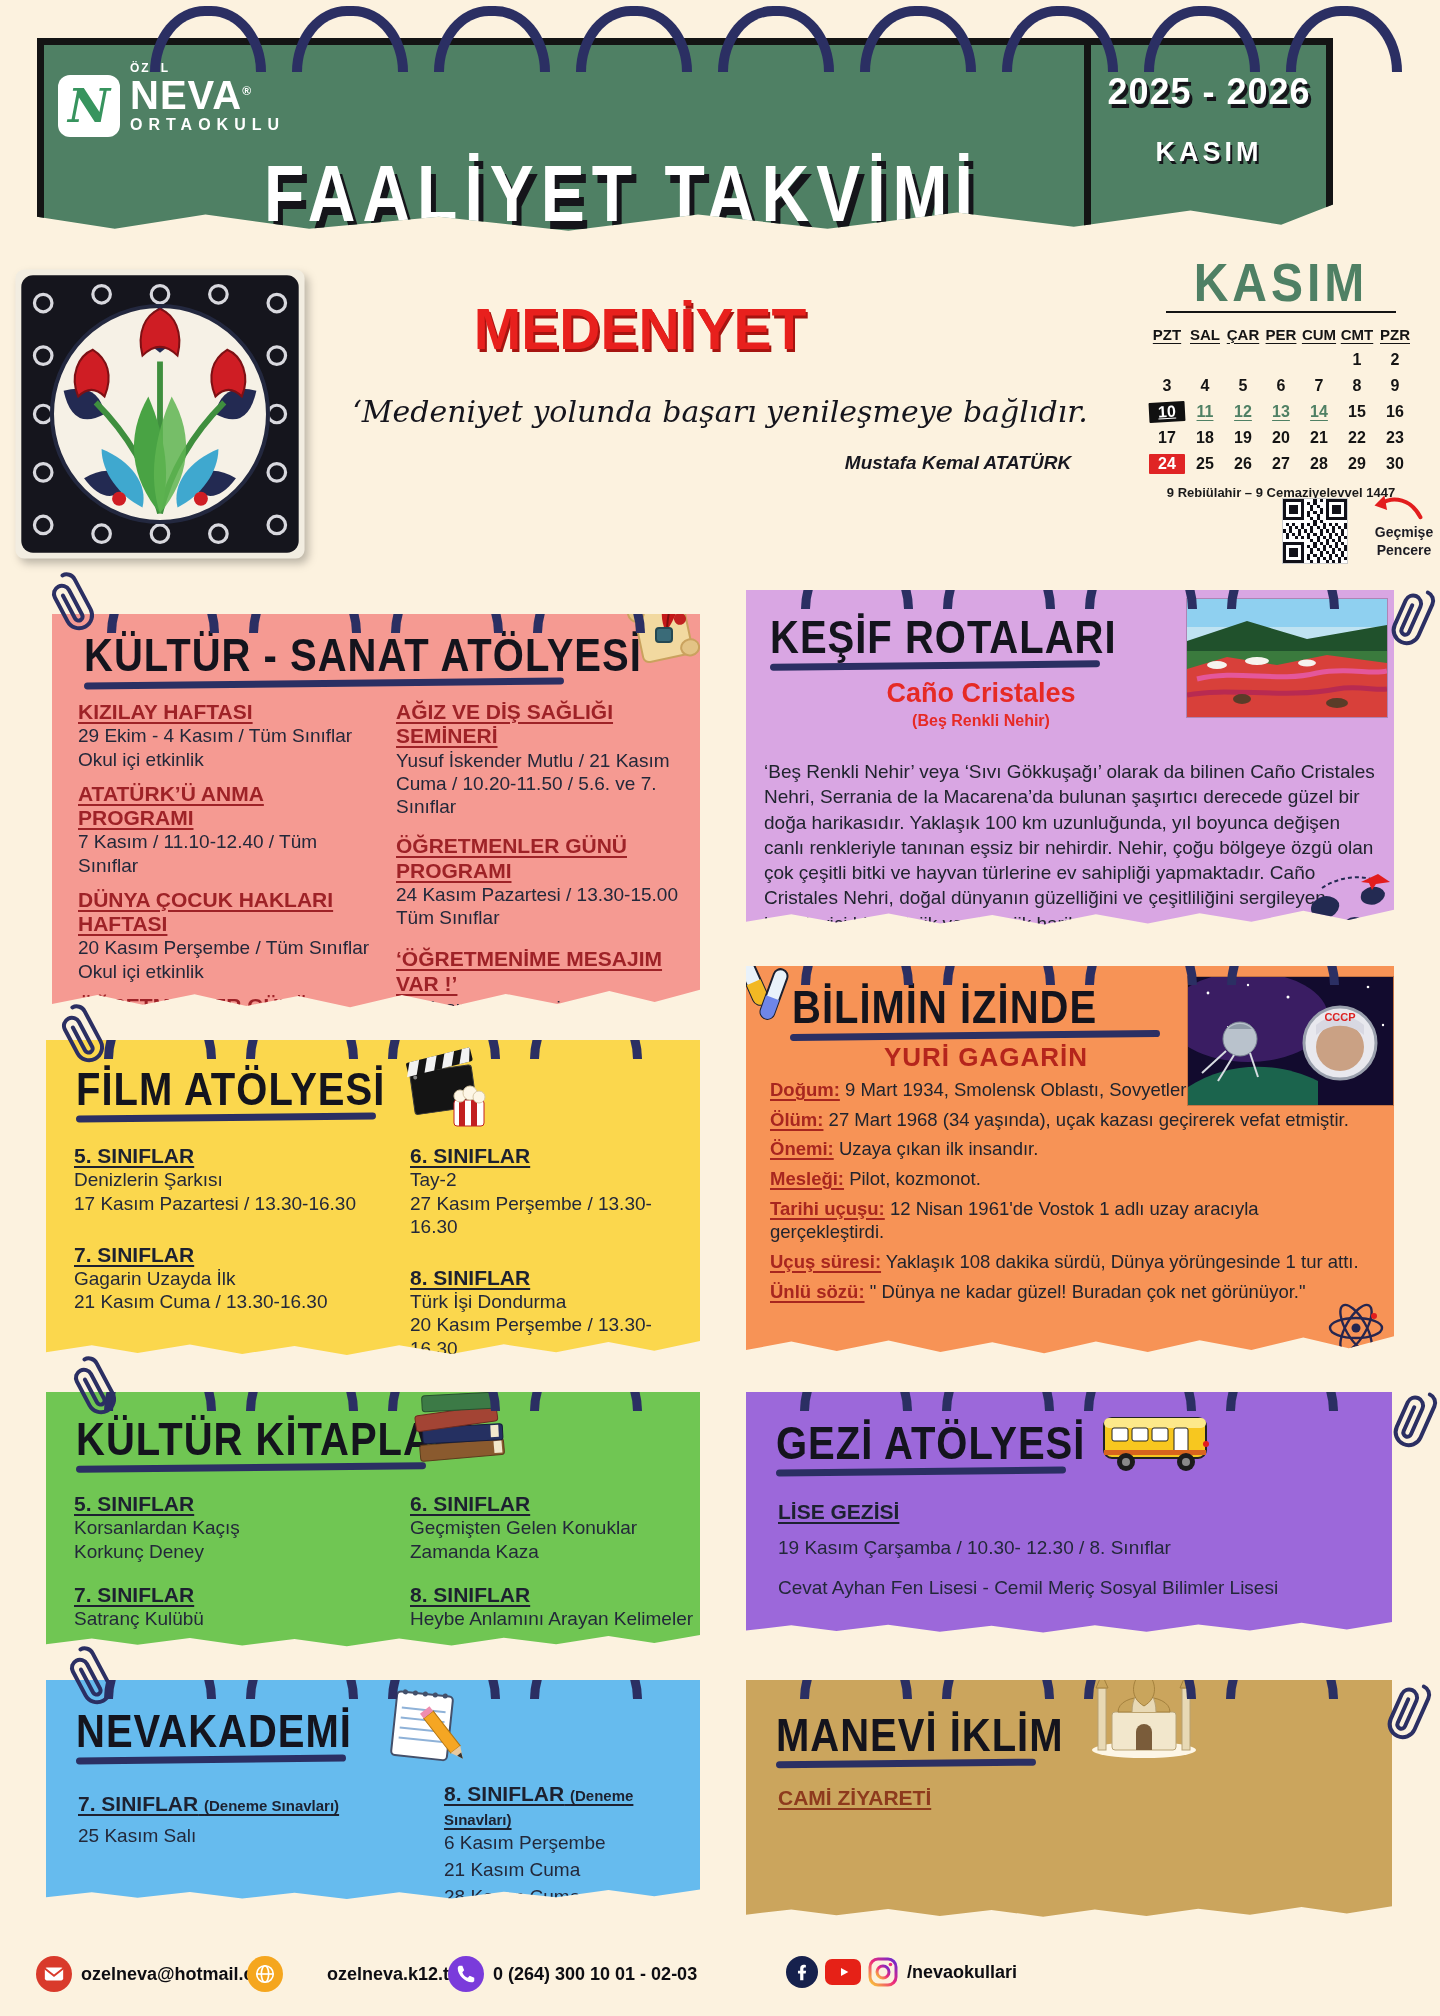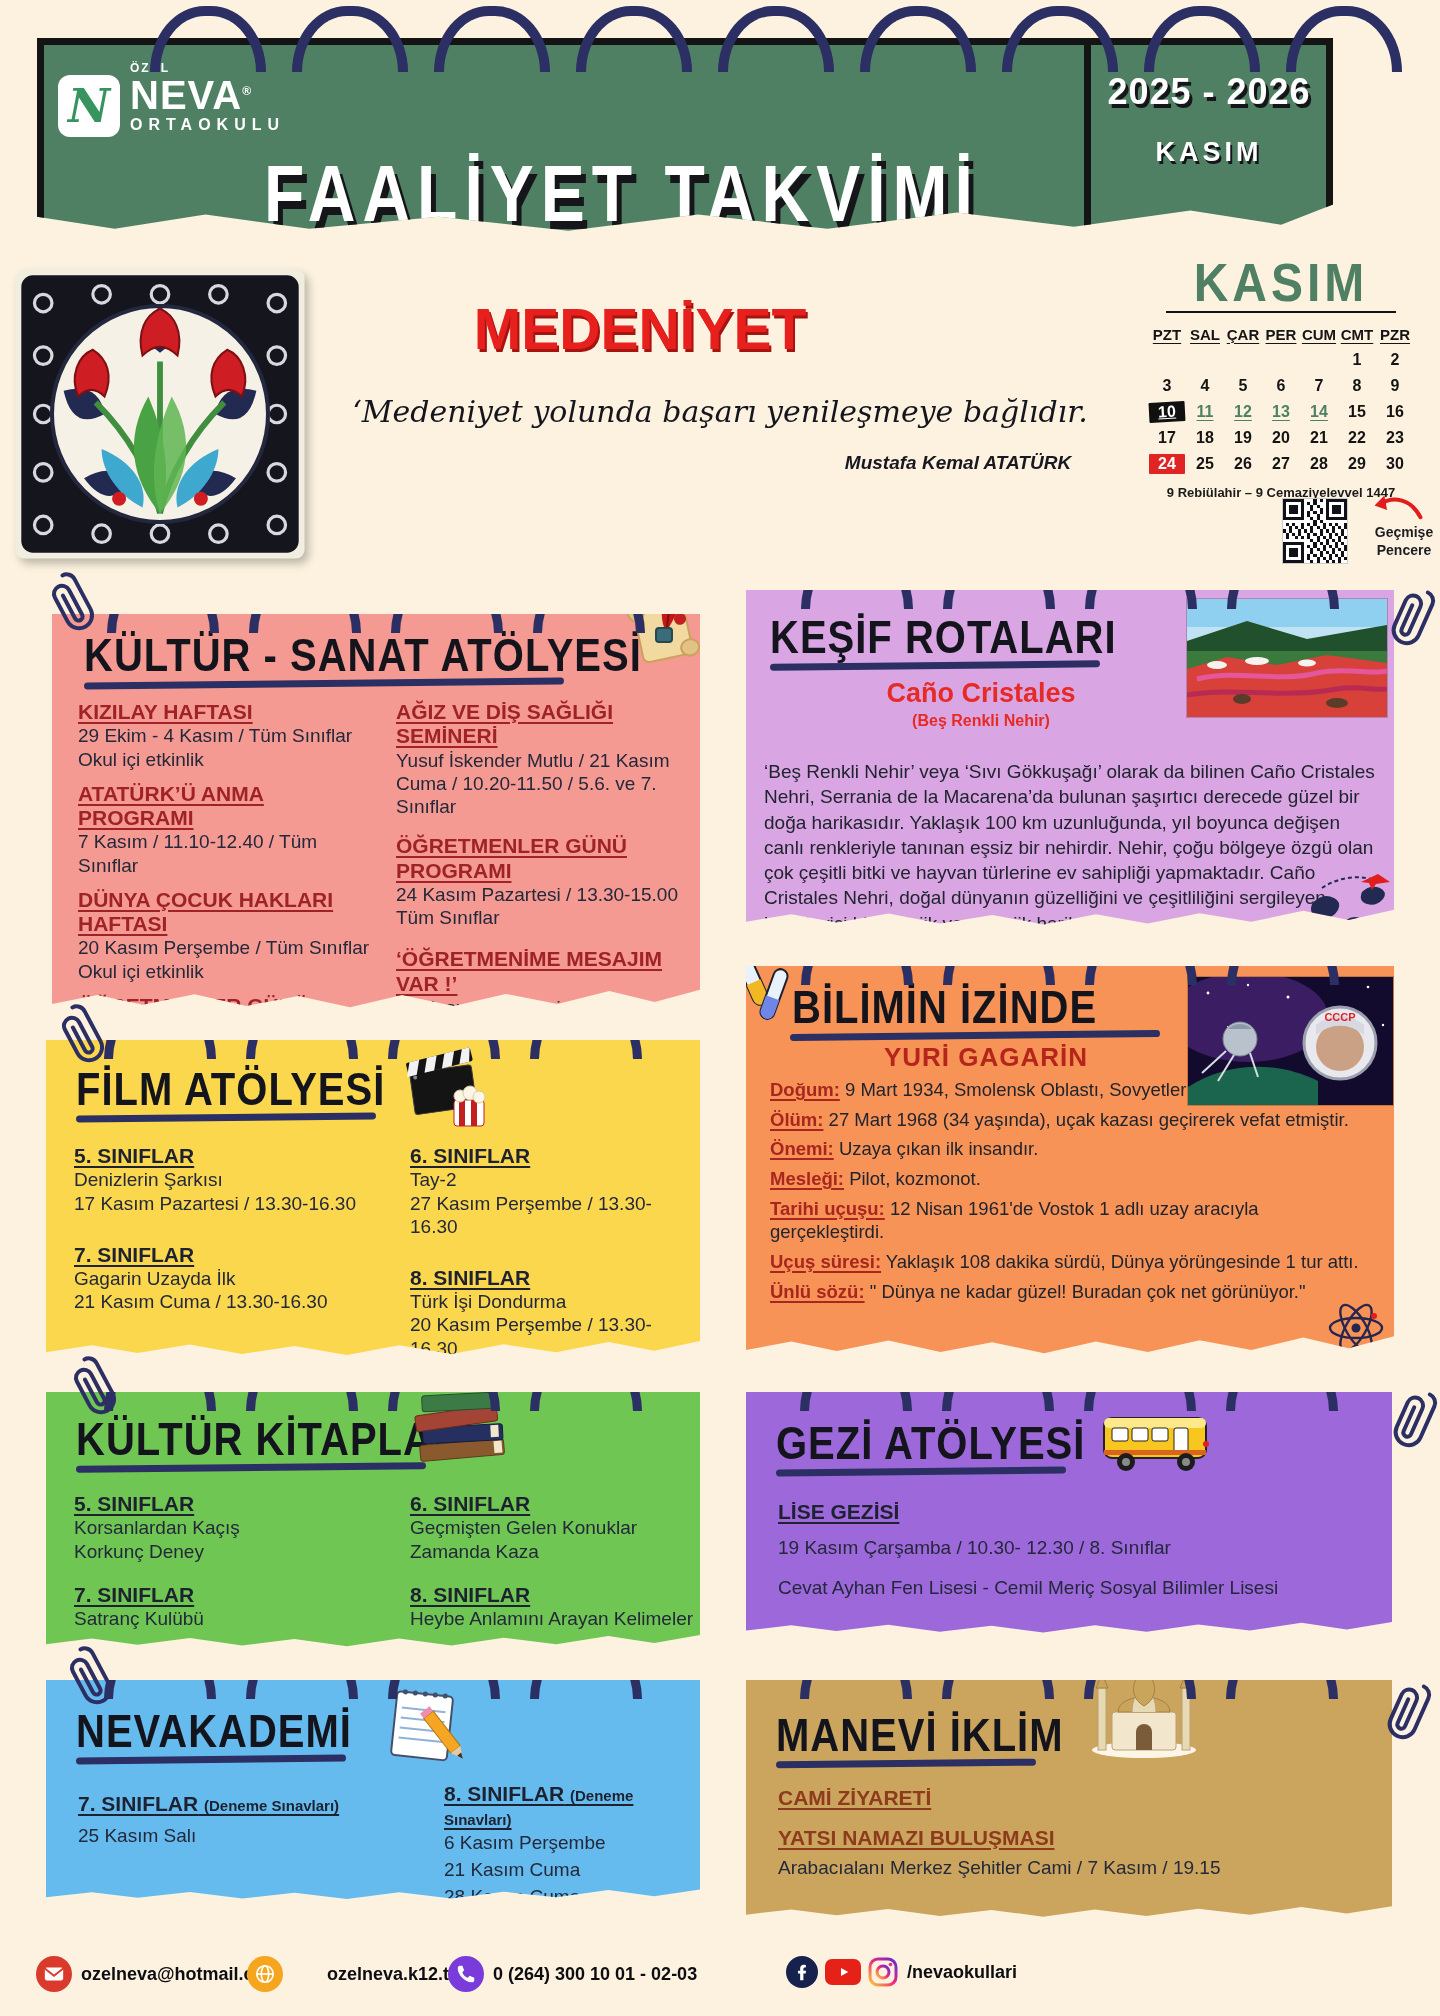--- a/index.html
+++ b/index.html
@@ -969,24 +969,20 @@
         <polygon points="8,34 20,34 14,20" fill="#c9a55c" stroke="#a4813e"></polygon>
         <rect x="94" y="34" width="8" height="62" fill="#e8d9b5" stroke="#b8a274"></rect>
         <polygon points="92,34 104,34 98,20" fill="#c9a55c" stroke="#a4813e"></polygon>
         <path d="M48,96 v-18 a8,8 0 0 1 16,0 v18 z" fill="#7a5c3a"></path>
       </svg>
     </div>
     <div style="position:absolute;left:32px;top:106px;width:580px;">
       <div class="item" style="margin-bottom:16px;">
         <div class="item-h maroon-h">CAMİ ZİYARETİ</div>
       </div>
-      <div class="item">
-        <div class="item-h maroon-h">YATSI NAMAZI BULUŞMASI</div>
-        <div class="item-l" style="margin-top:5px;">Arabacıalanı Merkez Şehitler Cami / 7 Kasım / 19.15</div>
-      </div>
     </div>
   </section>
 
   <div class="f-block" style="left:36px;">
     <div class="f-ico" style="background:#d93a2b;">
       <svg viewBox="0 0 24 24">
           <rect x="2" y="5" width="20" height="14" rx="2" fill="#fff"></rect>
           <path d="M2,6 L12,14 L22,6" stroke="#d93a2b" stroke-width="2" fill="none"></path>
         </svg>
     </div>

